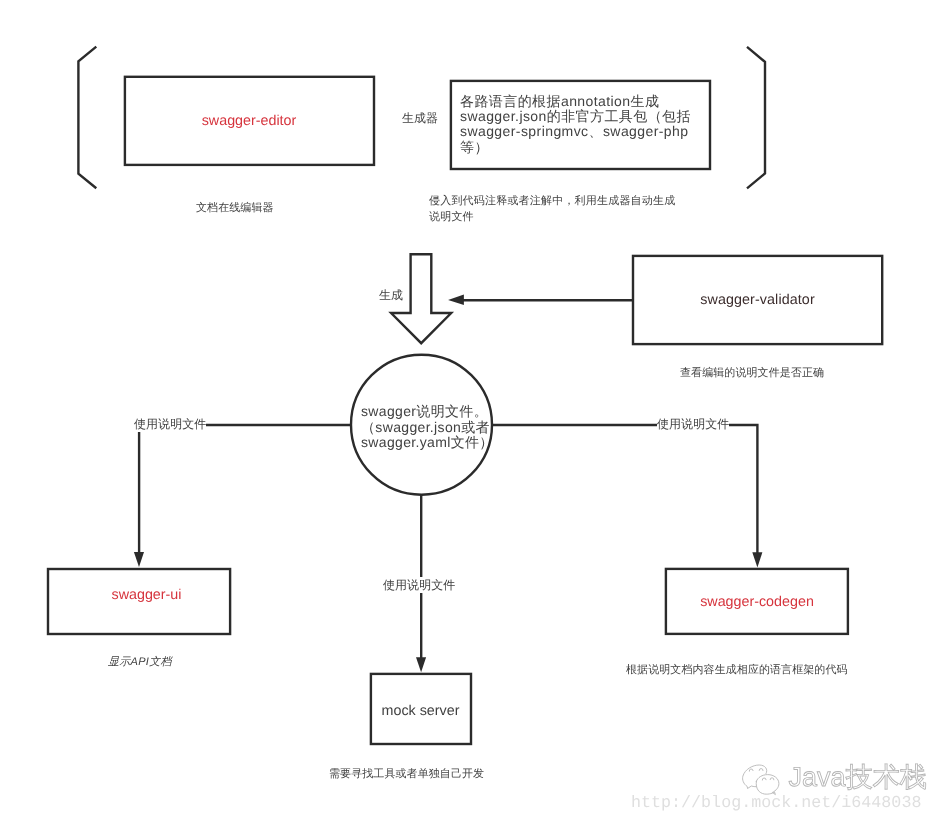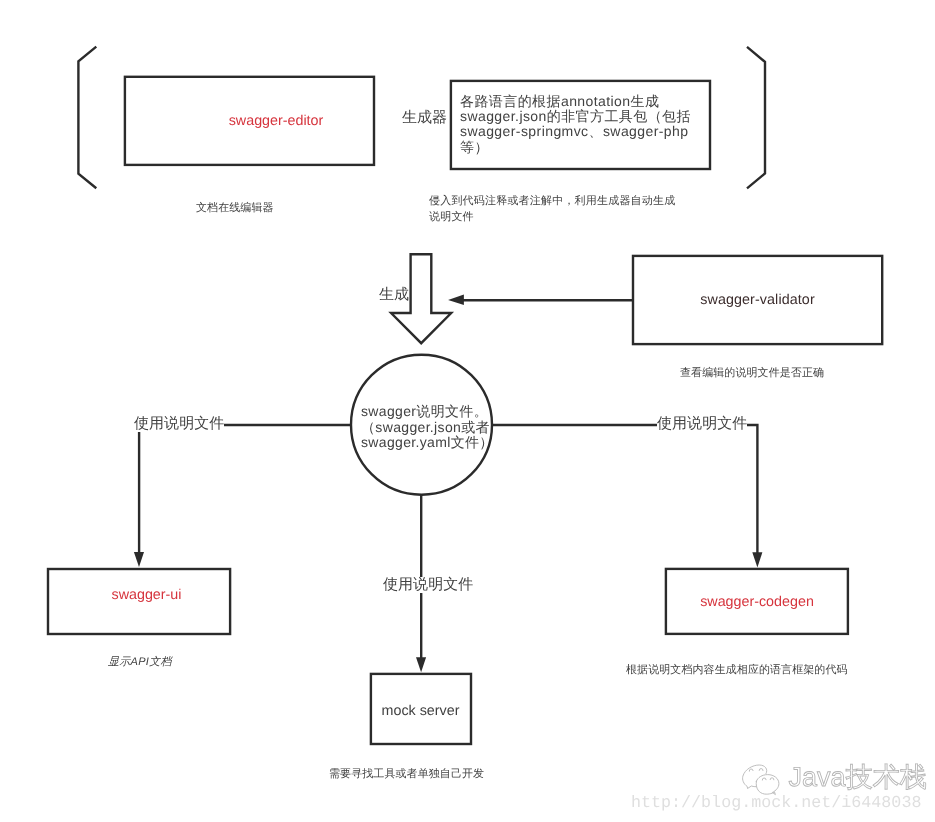--- a/index.html
+++ b/index.html
@@ -7,21 +7,21 @@
   body { width:935px; height:822px; position:relative; overflow:hidden;
          font-family:"Liberation Sans", sans-serif;
          -webkit-font-smoothing:antialiased; text-rendering:geometricPrecision; }
   #stage { position:absolute; left:0; top:0; width:935px; height:822px; }
   svg.layer { position:absolute; left:0; top:0; width:935px; height:822px; overflow:visible; }
   .lbl { position:absolute; white-space:nowrap; color:#414141; font-size:11px;
          line-height:16.4px; letter-spacing:0.08px; }
   .boxlbl { position:absolute; white-space:nowrap; text-align:center; }
   .red { color:#d6343d; }
   .edgelbl { position:absolute; white-space:nowrap; background:#fff; color:#414141;
-             font-size:15px; line-height:16px; letter-spacing:0.05px; }
+             font-size:12px; line-height:16px; letter-spacing:0.05px; }
   .mixed { font-size:14px; letter-spacing:0.42px; line-height:15.2px; }
   .latin { font-size:14.3px; letter-spacing:0; }
   .mono { font-family:"Liberation Mono", monospace; letter-spacing:0; }
   .wmbrand { position:absolute; left:48.6px; top:2px; font-size:27px; line-height:26px;
              color:transparent; -webkit-text-stroke:0.85px #b4b4b4; white-space:nowrap; }
 </style>
 </head>
 <body>
 
 <div id="stage">
@@ -53,21 +53,21 @@
       <line x1="421.2" y1="494" x2="421.2" y2="659"></line>
     </g>
     <g fill="#2b2b2b">
       <polygon points="448.1,299.9 463.9,294.6 463.9,304.9"></polygon>
       <polygon points="139.0,567.0 133.9,552.0 144.0,552.0"></polygon>
       <polygon points="757.4,567.5 752.3,552.2 762.4,552.2"></polygon>
       <polygon points="421.1,672.2 416.0,657.2 426.1,657.2"></polygon>
     </g>
   </svg>
 
-  <div class="boxlbl red latin" style="left:124px;top:113px;width:250px;padding-left:27px;">swagger-editor</div>
+  <div class="boxlbl red latin" style="left:124px;top:113px;width:250px;">swagger-editor</div>
 
   <div class="lbl mixed" style="left:460px;top:94px;">
       <div>各路语言的根据annotation生成</div>
       <div>swagger.json的非官方工具包（包括</div>
       <div>swagger-springmvc、swagger-php</div>
       <div>等）</div>
     </div>
 
   <div class="boxlbl latin" style="left:632px;top:292px;width:251px;color:#3b2c2c;letter-spacing:0.1px;">swagger-validator</div>
 

